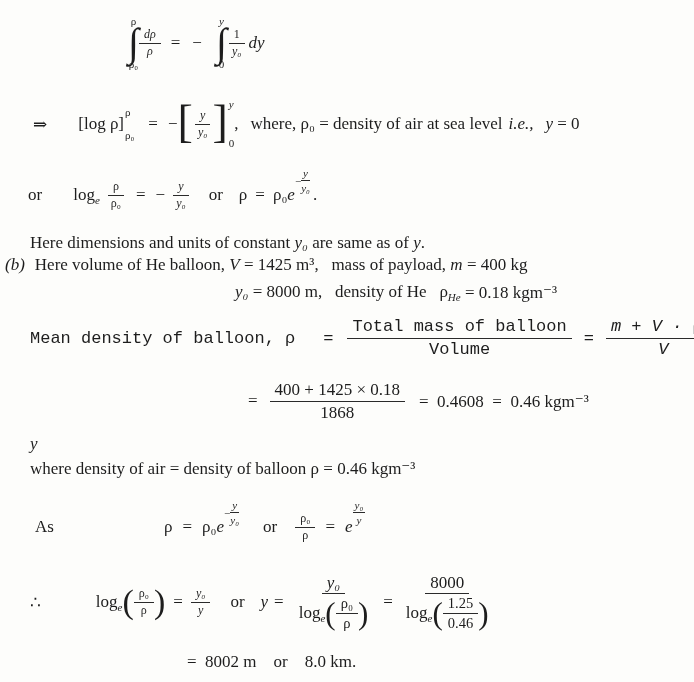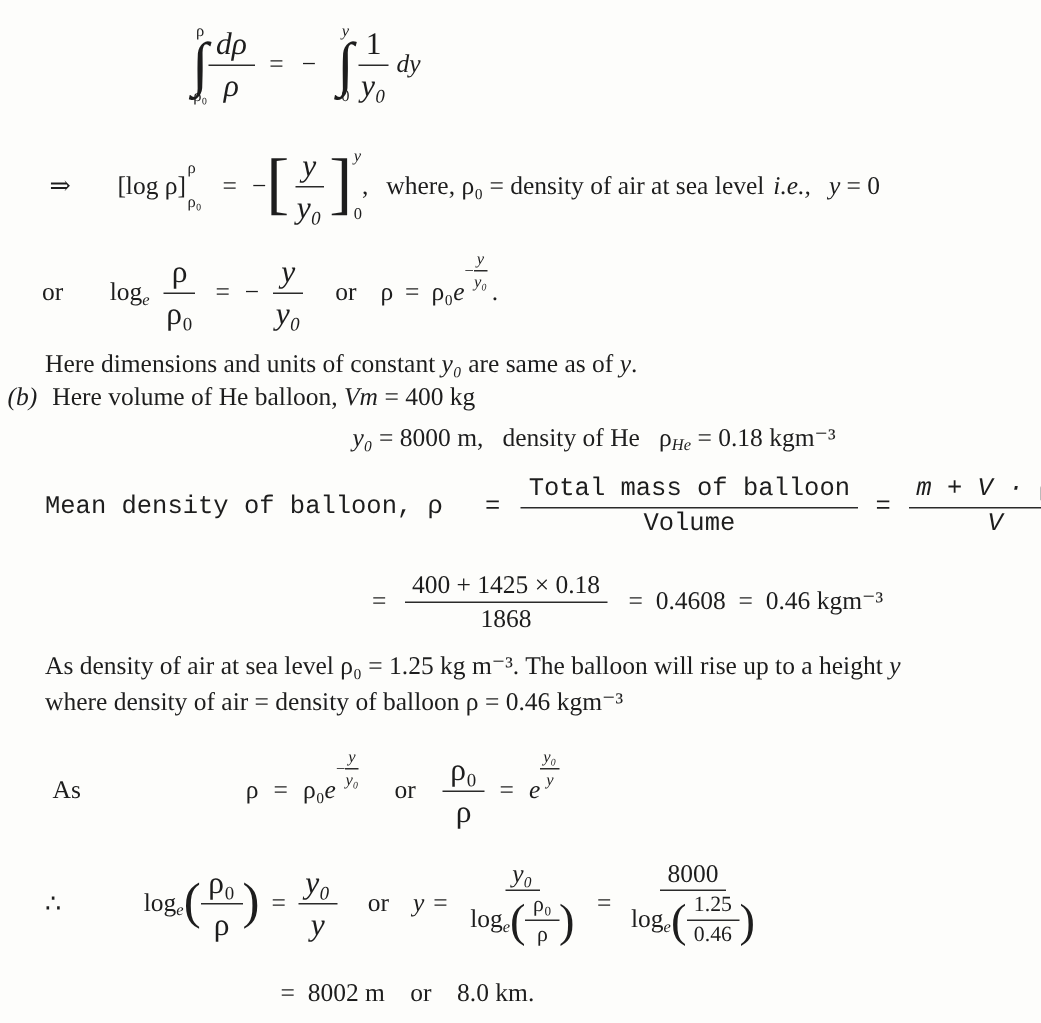--- a/index.html
+++ b/index.html
@@ -4,21 +4,21 @@
 <style>
   html,body{margin:0;padding:0;background:#ffffff;}
   .page{
     position:relative;width:694px;height:682px;background:#fdfdfb;
     font-family:"Liberation Serif","DejaVu Serif",serif;
     font-size:17px;color:#1d1d1d;overflow:hidden;
   }
   .row{position:absolute;display:flex;align-items:center;white-space:pre;}
   .it{font-style:italic;}
   
-  .frac{display:inline-flex;flex-direction:column;align-items:center;text-align:center;font-size:21px;line-height:1.15;}
+  .frac{display:inline-flex;flex-direction:column;align-items:center;text-align:center;font-size:12px;line-height:1.15;}
   .frac .fn{border-bottom:1.4px solid #2a2a2a;padding:0 5px 1px;}
   .frac .fd{padding:1px 5px 0;}
   .frac.big{font-size:17px;}
   .frac.small{font-size:14.5px;}
   .frac .fd-row{display:inline-flex;align-items:center;}
   
   .intw{display:inline-flex;flex-direction:column;align-items:center;line-height:1;}
   .intw .lim{font-size:11px;line-height:1;}
   .isym{font-size:40px;line-height:.82;font-weight:400;}
   
@@ -123,21 +123,21 @@
     </span>
     <span style="margin-left:3px;">.</span>
   </div>
 
   <div class="row" style="left:30px;top:229px;height:24px;align-items:flex-end;">
     <span>Here dimensions and units of constant </span><span class="it">y₀</span><span> are same as of </span><span class="it">y</span><span>.</span>
   </div>
 
   <div class="row" style="left:5px;top:252px;height:26px;">
     <span class="it">(b)</span>
-    <span class="sp10">Here volume of He balloon, </span><span class="it">V</span><span class="it">m</span><span> = 400 kg</span>
+    <span class="sp10">Here volume of He balloon, </span><span class="it">V</span><span> = 1425 m³,   mass of payload, </span><span class="it">m</span><span> = 400 kg</span>
   </div>
 
   <div class="row" style="left:235px;top:279px;height:26px;">
     <span class="it">y₀</span><span> = 8000 m,   density of He   </span><span>ρ</span><span class="ssub it">He</span><span> = 0.18 kgm⁻³</span>
   </div>
 
   <div class="row" style="left:30px;top:312px;height:52px;font-family:Liberation Mono, monospace;">
     <span>Mean density of balloon, ρ</span>
     <span class="sp28">=</span>
     <span class="frac big sp14">
@@ -155,21 +155,21 @@
   <div class="row" style="left:248px;top:376px;height:50px;">
     <span>=</span>
     <span class="frac big sp12">
       <span class="fn">400 + 1425 × 0.18</span>
       <span class="fd">1868</span>
     </span>
     <span class="sp14">=  0.4608  =  0.46 kgm⁻³</span>
   </div>
 
   <div class="row" style="left:30px;top:432px;height:24px;">
-    <span>As density of air at sea level ρ₀ = 1.25 kg m⁻³. The balloon will rise up to a height </span><span class="it">y</span>
+    <span class="it">y</span>
   </div>
   <div class="row" style="left:30px;top:456px;height:24px;justify-content:flex-end;">
     <span>where density of air = density of balloon ρ = 0.46 kgm⁻³</span>
   </div>
 
   <div class="row" style="left:35px;top:498px;height:58px;">
     <span>As</span>
     <span class="sp110">ρ</span>
     <span class="sp10">=</span>
     <span class="sp10">ρ₀</span><span class="it">e</span>

